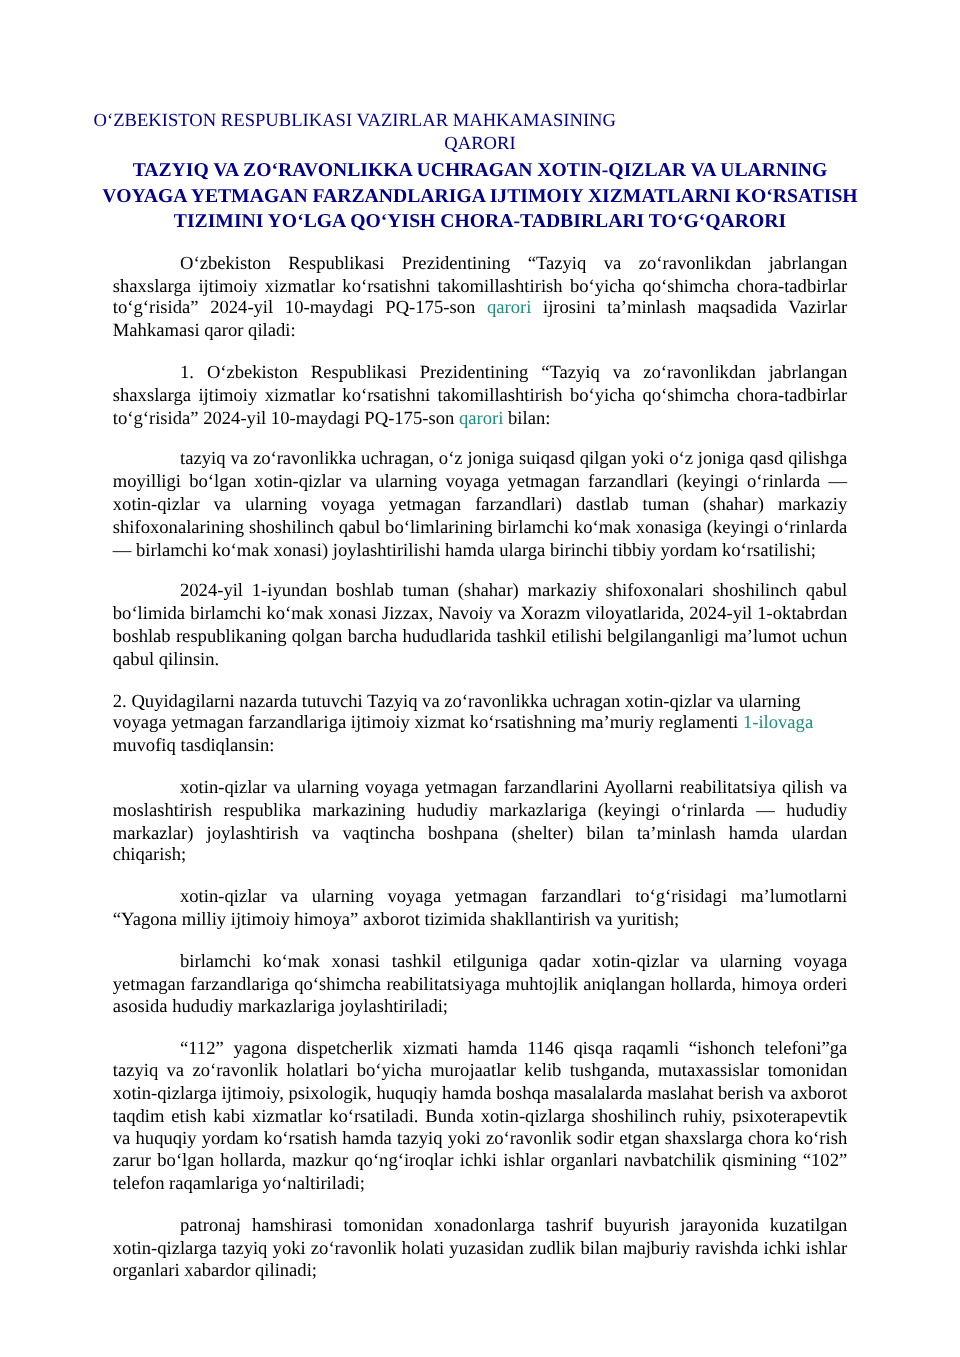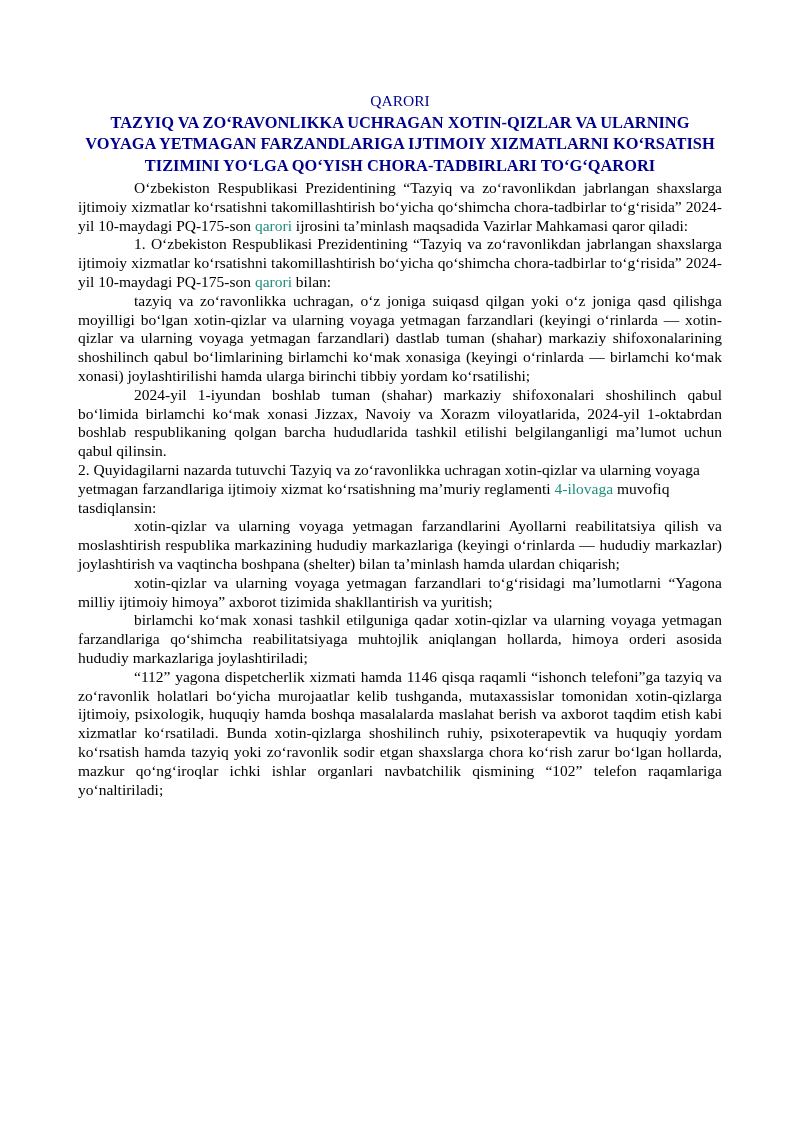--- a/index.html
+++ b/index.html
@@ -29,44 +29,46 @@
   }
   .doc-title {
     margin: 1px 0 3px 0;
     color: var(--heading-color, #00008b);
     font-size: 16.4px;
     font-weight: bold;
     text-align: center;
     line-height: 21.4px;
   }
   .doc-body p.para {
-    margin: 0;
+    margin: 16px;
     text-align: justify;
   }
   .doc-body p.para.no-justify {
     text-align: left;
   }
   .doc-body p.para.indent {
     text-indent: 56px;
   }
   .doc-link {
     color: var(--link-color, #1e8e7d);
     cursor: pointer;
   }
 </style>
 </head>
 <body>
 
 <div class="page">
+  <div class="doc-header-line1">O‘ZBEKISTON RESPUBLIKASI VAZIRLAR MAHKAMASINING</div>
   <div class="doc-header-line2">QARORI</div>
   <h1 class="doc-title">TAZYIQ VA ZO‘RAVONLIKKA UCHRAGAN XOTIN-QIZLAR VA ULARNING VOYAGA YETMAGAN FARZANDLARIGA IJTIMOIY XIZMATLARNI KO‘RSATISH TIZIMINI YO‘LGA QO‘YISH CHORA-TADBIRLARI TO‘G‘QARORI</h1>
   <div class="doc-body">
       <p class="para indent"><span>O‘zbekiston Respublikasi Prezidentining “Tazyiq va zo‘ravonlikdan jabrlangan shaxslarga ijtimoiy xizmatlar ko‘rsatishni takomillashtirish bo‘yicha qo‘shimcha chora-tadbirlar to‘g‘risida” 2024-yil 10-maydagi PQ-175-son </span><span class="doc-link">qarori</span><span> ijrosini ta’minlash maqsadida Vazirlar Mahkamasi qaror qiladi:</span></p>
       <p class="para indent"><span>1. O‘zbekiston Respublikasi Prezidentining “Tazyiq va zo‘ravonlikdan jabrlangan shaxslarga ijtimoiy xizmatlar ko‘rsatishni takomillashtirish bo‘yicha qo‘shimcha chora-tadbirlar to‘g‘risida” 2024-yil 10-maydagi PQ-175-son </span><span class="doc-link">qarori</span><span> bilan:</span></p>
       <p class="para indent"><span>tazyiq va zo‘ravonlikka uchragan, o‘z joniga suiqasd qilgan yoki o‘z joniga qasd qilishga moyilligi bo‘lgan xotin-qizlar va ularning voyaga yetmagan farzandlari (keyingi o‘rinlarda — xotin-qizlar va ularning voyaga yetmagan farzandlari) dastlab tuman (shahar) markaziy shifoxonalarining shoshilinch qabul bo‘limlarining birlamchi ko‘mak xonasiga (keyingi o‘rinlarda — birlamchi ko‘mak xonasi) joylashtirilishi hamda ularga birinchi tibbiy yordam ko‘rsatilishi;</span></p>
       <p class="para indent"><span>2024-yil 1-iyundan boshlab tuman (shahar) markaziy shifoxonalari shoshilinch qabul bo‘limida birlamchi ko‘mak xonasi Jizzax, Navoiy va Xorazm viloyatlarida, 2024-yil 1-oktabrdan boshlab respublikaning qolgan barcha hududlarida tashkil etilishi belgilanganligi ma’lumot uchun qabul qilinsin.</span></p>
-      <p class="para no-justify"><span>2. Quyidagilarni nazarda tutuvchi Tazyiq va zo‘ravonlikka uchragan xotin-qizlar va ularning voyaga yetmagan farzandlariga ijtimoiy xizmat ko‘rsatishning ma’muriy reglamenti </span><span class="doc-link">4-ilovaga</span><span> muvofiq tasdiqlansin:</span></p>
+      <p class="para no-justify"><span>2. Quyidagilarni nazarda tutuvchi Tazyiq va zo‘ravonlikka uchragan xotin-qizlar va ularning voyaga yetmagan farzandlariga ijtimoiy xizmat ko‘rsatishning ma’muriy reglamenti </span><span class="doc-link">1-ilovaga</span><span> muvofiq tasdiqlansin:</span></p>
       <p class="para indent"><span>xotin-qizlar va ularning voyaga yetmagan farzandlarini Ayollarni reabilitatsiya qilish va moslashtirish respublika markazining hududiy markazlariga (keyingi o‘rinlarda — hududiy markazlar) joylashtirish va vaqtincha boshpana (shelter) bilan ta’minlash hamda ulardan chiqarish;</span></p>
       <p class="para indent"><span>xotin-qizlar va ularning voyaga yetmagan farzandlari to‘g‘risidagi ma’lumotlarni “Yagona milliy ijtimoiy himoya” axborot tizimida shakllantirish va yuritish;</span></p>
       <p class="para indent"><span>birlamchi ko‘mak xonasi tashkil etilguniga qadar xotin-qizlar va ularning voyaga yetmagan farzandlariga qo‘shimcha reabilitatsiyaga muhtojlik aniqlangan hollarda, himoya orderi asosida hududiy markazlariga joylashtiriladi;</span></p>
       <p class="para indent"><span>“112” yagona dispetcherlik xizmati hamda 1146 qisqa raqamli “ishonch telefoni”ga tazyiq va zo‘ravonlik holatlari bo‘yicha murojaatlar kelib tushganda, mutaxassislar tomonidan xotin-qizlarga ijtimoiy, psixologik, huquqiy hamda boshqa masalalarda maslahat berish va axborot taqdim etish kabi xizmatlar ko‘rsatiladi. Bunda xotin-qizlarga shoshilinch ruhiy, psixoterapevtik va huquqiy yordam ko‘rsatish hamda tazyiq yoki zo‘ravonlik sodir etgan shaxslarga chora ko‘rish zarur bo‘lgan hollarda, mazkur qo‘ng‘iroqlar ichki ishlar organlari navbatchilik qismining “102” telefon raqamlariga yo‘naltiriladi;</span></p>
+      <p class="para indent"><span>patronaj hamshirasi tomonidan xonadonlarga tashrif buyurish jarayonida kuzatilgan xotin-qizlarga tazyiq yoki zo‘ravonlik holati yuzasidan zudlik bilan majburiy ravishda ichki ishlar organlari xabardor qilinadi;</span></p>
     </div>
 </div>
 
 </body></html>

